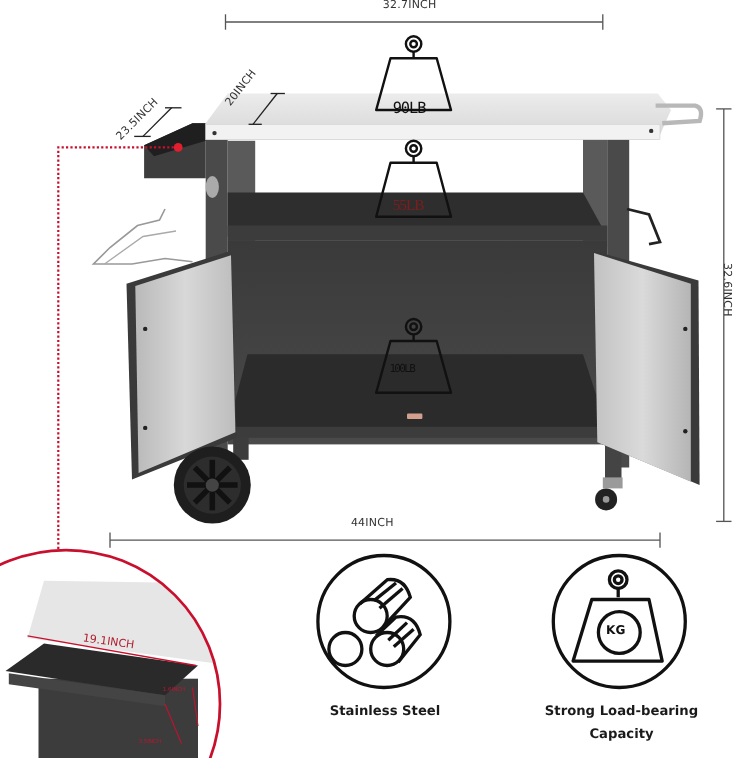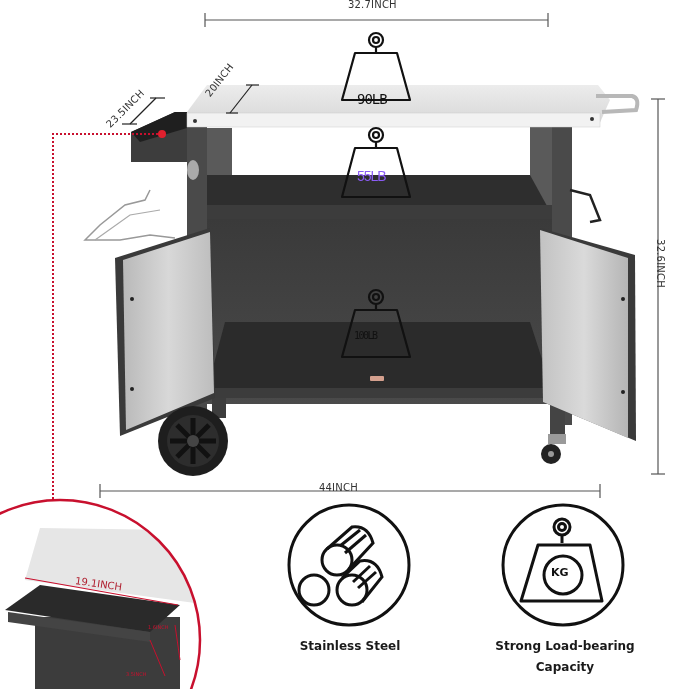--- a/index.html
+++ b/index.html
@@ -190,24 +190,24 @@
 </svg>
 </div>
 
 <div class="abs dimtxt" style="left:348px;top:-1px;">32.7INCH</div>
 
 <div class="abs dimtxt" style="left:203px;top:92px;transform:rotate(-52deg);transform-origin:left top;">20INCH</div>
 <div class="abs dimtxt" style="left:104px;top:122px;transform:rotate(-45deg);transform-origin:left top;">23.5INCH</div>
 
 <div class="abs dimtxt" style="left:636px;top:258px;transform:rotate(90deg);transform-origin:center center;">32.6INCH</div>
 
-<div class="abs dimtxt" style="left:319px;top:470px;margin-top:12px;">44INCH</div>
+<div class="abs dimtxt" style="left:319px;top:470px;">44INCH</div>
 
 <div class="abs" style="left:357px;top:70px;font-family:'DejaVu Sans Mono',monospace;font-size:14px;color:#111;letter-spacing:-1px;margin-top:21px;">90LB</div>
-<div class="abs" style="left:357px;top:168px;font-family:Liberation Sans, sans-serif;font-size:14px;color:#8b5cf6;letter-spacing:-1px;">55LB</div>
+<div class="abs" style="left:357px;top:180px;font-family:Liberation Serif, serif;font-size:14px;color:#7f1d1d;letter-spacing:-1px;">55LB</div>
 <div class="abs" style="left:354px;top:330px;font-family:'DejaVu Sans Mono',monospace;font-size:10px;color:#111;letter-spacing:-1.5px;">100LB</div>
 
 <div class="abs" style="left:76px;top:575px;font-size:10px;color:#b02030;transform:rotate(8deg);transform-origin:left top;">19.1INCH</div>
 <div class="abs" style="left:148px;top:624px;font-size:5px;color:#c8102e;">1.6INCH</div>
 <div class="abs" style="left:126px;top:671px;font-size:5px;color:#c8102e;">3.5INCH</div>
 
 <div class="abs" style="left:551px;top:566px;font-family:'DejaVu Sans',sans-serif;font-weight:bold;font-size:11px;color:#111;">KG</div>
 
 <div class="abs feat-label" style="left:260px;top:636px;width:180px;">
   <div>Stainless Steel</div>

